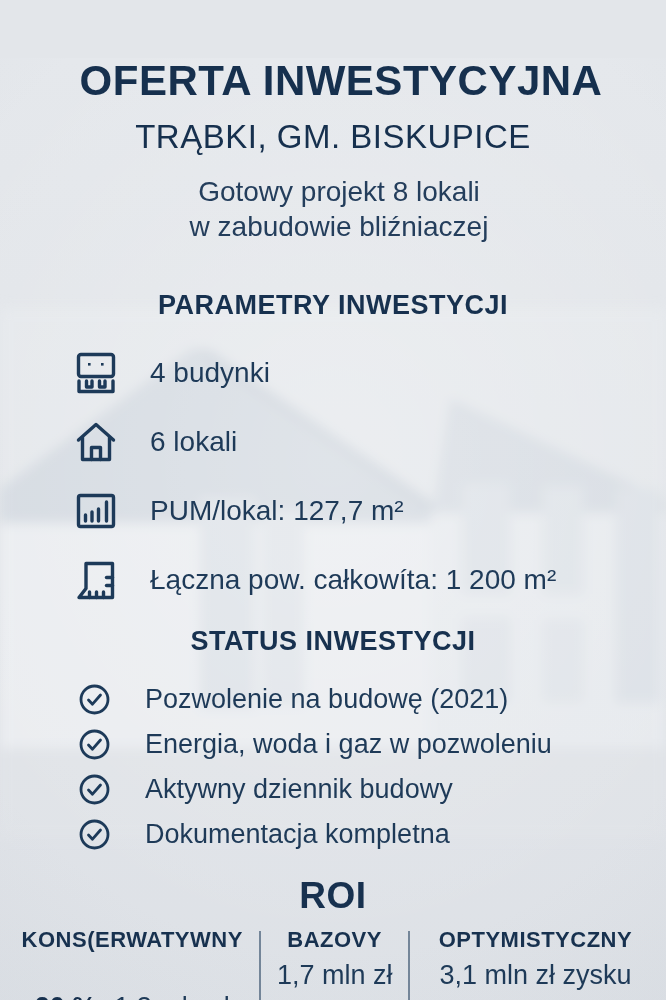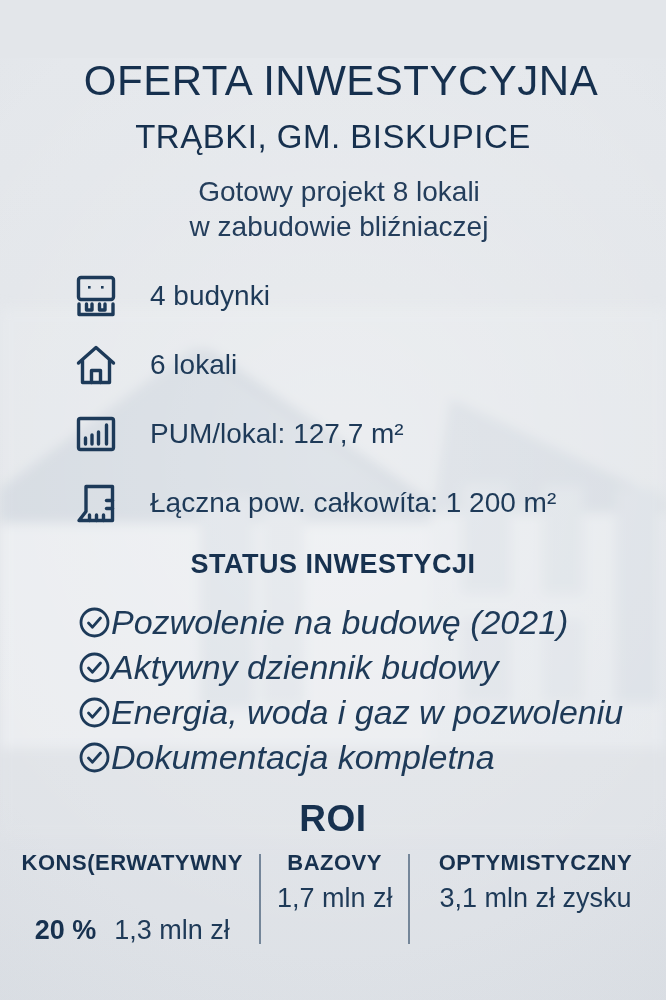--- a/index.html
+++ b/index.html
@@ -20,21 +20,21 @@
     filter:blur(6px);opacity:.55;
   }
   .vignette{
     position:absolute;inset:0;z-index:1;pointer-events:none;
     background:radial-gradient(120% 90% at 50% 40%, rgba(255,255,255,.25) 0%, rgba(255,255,255,0) 55%, rgba(160,170,182,.18) 100%);
   }
   .content{position:relative;z-index:2;width:100%;height:100%;}
 
   .title{
     margin-top:58px;text-align:center;
-    font-size:42px;font-weight:normal;letter-spacing:.5px;
+    font-size:42px;font-weight:bold;letter-spacing:.5px;
     color:#16304e;line-height:1.1;padding-left:16px;
   }
   .subtitle{
     margin-top:14px;text-align:center;
     font-size:33px;font-weight:normal;letter-spacing:.5px;
     color:#16304e;
   }
   .desc{
     margin-top:18px;text-align:center;
     font-size:28px;line-height:1.25;color:#243e5c;padding-left:12px;
@@ -48,21 +48,21 @@
   .param-list{margin-top:28px;margin-left:72px;}
   .param-row{display:flex;align-items:center;height:48px;margin-bottom:21px;}
   .param-row .icon{width:48px;height:48px;flex:0 0 48px;display:flex;align-items:center;justify-content:center;}
   .param-row .icon svg{display:block;}
   .param-label{margin-left:30px;font-size:28px;color:#1e3a58;white-space:nowrap;}
 
   .status-heading{margin-top:22px;}
   .status-list{margin-top:26px;margin-left:78px;}
   .status-row{display:flex;align-items:center;height:33px;margin-bottom:12px;}
   .status-row .icon{width:33px;height:33px;flex:0 0 33px;}
-  .status-label{font-size:34px;color:#1e3a58;white-space:nowrap;font-style:italic;}
+  .status-label{margin-left:34px;font-size:27px;color:#1e3a58;white-space:nowrap;}
 
   .roi-heading{margin-top:24px;font-size:37px;}
   .roi-table{
     margin-top:10px;display:flex;justify-content:center;align-items:stretch;
   }
   .roi-col{display:flex;flex-direction:column;align-items:center;justify-content:flex-start;padding:0 14px;}
   .roi-col-1{min-width:218px;}
   .roi-col-2{min-width:110px;}
   .roi-col-3{min-width:218px;}
   .roi-divider{width:2px;background:rgba(29,58,89,.55);margin:4px 2px 2px 2px;}
@@ -99,20 +99,21 @@
 
   <div class="content">
 
     <div class="title">OFERTA INWESTYCYJNA</div>
     <div class="subtitle">TRĄBKI, GM. BISKUPICE</div>
     <div class="desc">
       <div>Gotowy projekt 8 lokali</div>
       <div>w zabudowie bliźniaczej</div>
     </div>
 
+    <div class="section-heading params-heading">PARAMETRY INWESTYCJI</div>
 
     <div class="param-list">
 
       <div class="param-row">
         <span class="icon">
           <svg width="48" height="48" viewBox="0 0 48 48" class="stroke-icon">
             <rect x="6.5" y="5.5" width="35" height="22" rx="2.5"></rect>
             <rect x="16" y="14" width="2.6" height="2.6" fill="#1d3a59" stroke="none"></rect>
             <rect x="29" y="14" width="2.6" height="2.6" fill="#1d3a59" stroke="none"></rect>
             <path d="M7 32 V42.5 H41 V32"></path>
@@ -177,31 +178,31 @@
         <span class="status-label">Pozwolenie na budowę (2021)</span>
       </div>
 
       <div class="status-row">
         <span class="icon">
           <svg width="33" height="33" viewBox="0 0 33 33" class="stroke-icon" style="stroke-width:2.8">
             <circle cx="16.5" cy="16.5" r="13.5"></circle>
             <path d="M10.5 17 l4 4.2 l8 -9.2"></path>
           </svg>
         </span>
+        <span class="status-label">Energia, woda i gaz w pozwoleniu</span>
+      </div>
+
+      <div class="status-row">
+        <span class="icon">
+          <svg width="33" height="33" viewBox="0 0 33 33" class="stroke-icon" style="stroke-width:2.8">
+            <circle cx="16.5" cy="16.5" r="13.5"></circle>
+            <path d="M10.5 17 l4 4.2 l8 -9.2"></path>
+          </svg>
+        </span>
         <span class="status-label">Aktywny dziennik budowy</span>
-      </div>
-
-      <div class="status-row">
-        <span class="icon">
-          <svg width="33" height="33" viewBox="0 0 33 33" class="stroke-icon" style="stroke-width:2.8">
-            <circle cx="16.5" cy="16.5" r="13.5"></circle>
-            <path d="M10.5 17 l4 4.2 l8 -9.2"></path>
-          </svg>
-        </span>
-        <span class="status-label">Energia, woda i gaz w pozwoleniu</span>
       </div>
 
       <div class="status-row">
         <span class="icon">
           <svg width="33" height="33" viewBox="0 0 33 33" class="stroke-icon" style="stroke-width:2.8">
             <circle cx="16.5" cy="16.5" r="13.5"></circle>
             <path d="M10.5 17 l4 4.2 l8 -9.2"></path>
           </svg>
         </span>
         <span class="status-label">Dokumentacja kompletna</span>

